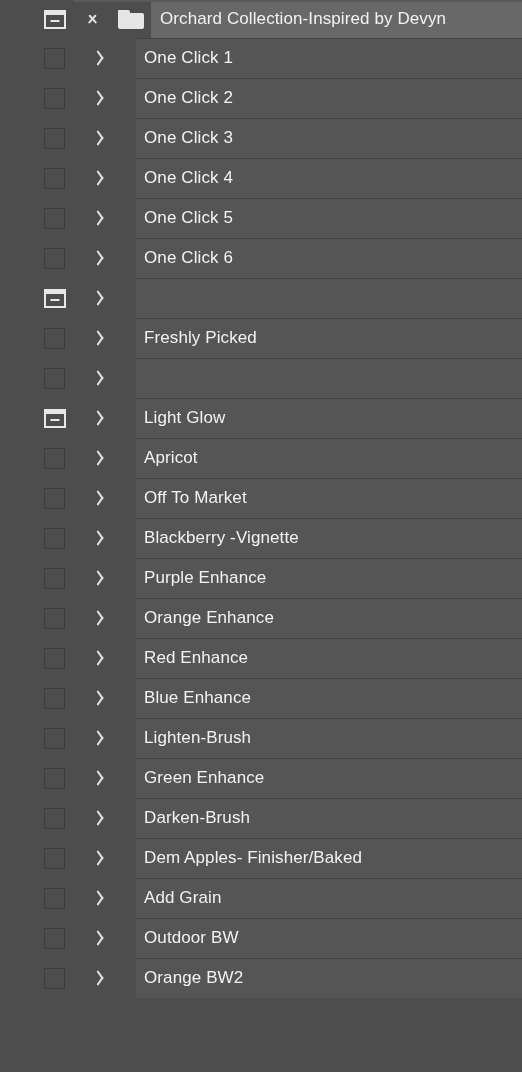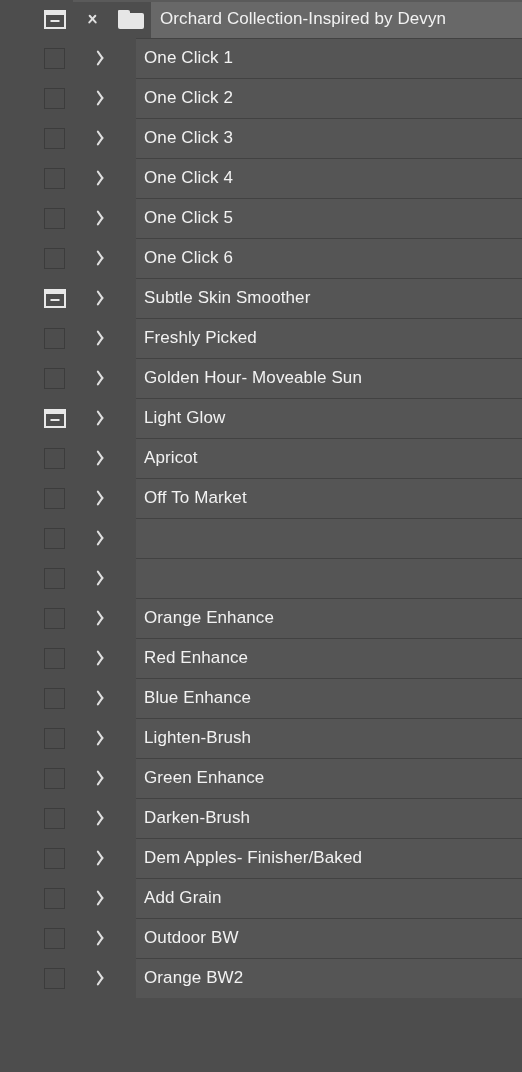--- a/index.html
+++ b/index.html
@@ -320,21 +320,20 @@
       </div>
       <div class="layer-row">
         <div class="row-sep"></div>
         <div class="row-band"></div>
         <div class="cell-mask">
           <span class="icon-mask"></span>
         </div>
         <div class="cell-twisty" style="width: 63px; min-width: 63px;">
           <span class="icon-chevron-right"></span>
         </div>
-        <div class="layer-label">Subtle Skin Smoother</div>
       </div>
       <div class="layer-row">
         <div class="row-sep"></div>
         <div class="row-band"></div>
         <div class="cell-mask">
           <span class="icon-checkbox"></span>
         </div>
         <div class="cell-twisty" style="width: 63px; min-width: 63px;">
           <span class="icon-chevron-right"></span>
         </div>
@@ -342,21 +341,20 @@
       </div>
       <div class="layer-row">
         <div class="row-sep"></div>
         <div class="row-band"></div>
         <div class="cell-mask">
           <span class="icon-checkbox"></span>
         </div>
         <div class="cell-twisty" style="width: 63px; min-width: 63px;">
           <span class="icon-chevron-right"></span>
         </div>
-        <div class="layer-label">Golden Hour- Moveable Sun</div>
       </div>
       <div class="layer-row">
         <div class="row-sep"></div>
         <div class="row-band"></div>
         <div class="cell-mask">
           <span class="icon-mask"></span>
         </div>
         <div class="cell-twisty" style="width: 63px; min-width: 63px;">
           <span class="icon-chevron-right"></span>
         </div>
@@ -386,30 +384,32 @@
       </div>
       <div class="layer-row">
         <div class="row-sep"></div>
         <div class="row-band"></div>
         <div class="cell-mask">
           <span class="icon-checkbox"></span>
         </div>
         <div class="cell-twisty" style="width: 63px; min-width: 63px;">
           <span class="icon-chevron-right"></span>
         </div>
-      </div>
-      <div class="layer-row">
-        <div class="row-sep"></div>
-        <div class="row-band"></div>
-        <div class="cell-mask">
-          <span class="icon-checkbox"></span>
-        </div>
-        <div class="cell-twisty" style="width: 63px; min-width: 63px;">
-          <span class="icon-chevron-right"></span>
-        </div>
+        <div class="layer-label">Blackberry -Vignette</div>
+      </div>
+      <div class="layer-row">
+        <div class="row-sep"></div>
+        <div class="row-band"></div>
+        <div class="cell-mask">
+          <span class="icon-checkbox"></span>
+        </div>
+        <div class="cell-twisty" style="width: 63px; min-width: 63px;">
+          <span class="icon-chevron-right"></span>
+        </div>
+        <div class="layer-label">Purple Enhance</div>
       </div>
       <div class="layer-row">
         <div class="row-sep"></div>
         <div class="row-band"></div>
         <div class="cell-mask">
           <span class="icon-checkbox"></span>
         </div>
         <div class="cell-twisty" style="width: 63px; min-width: 63px;">
           <span class="icon-chevron-right"></span>
         </div>

